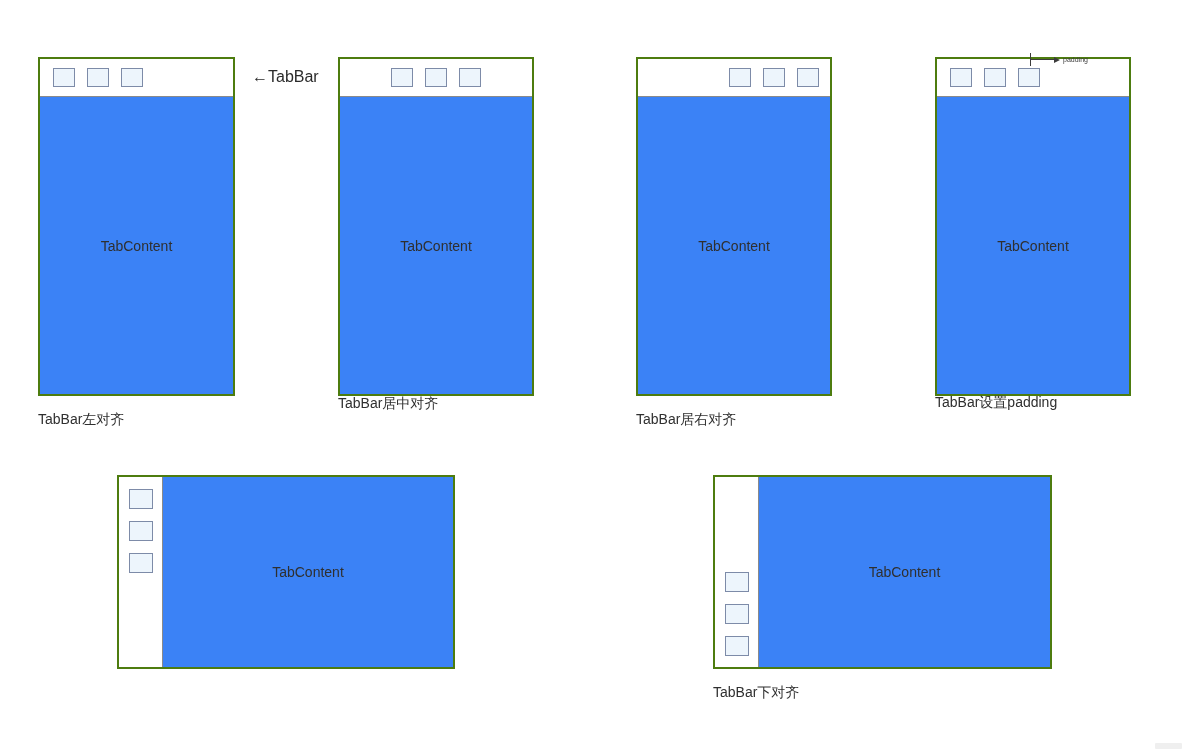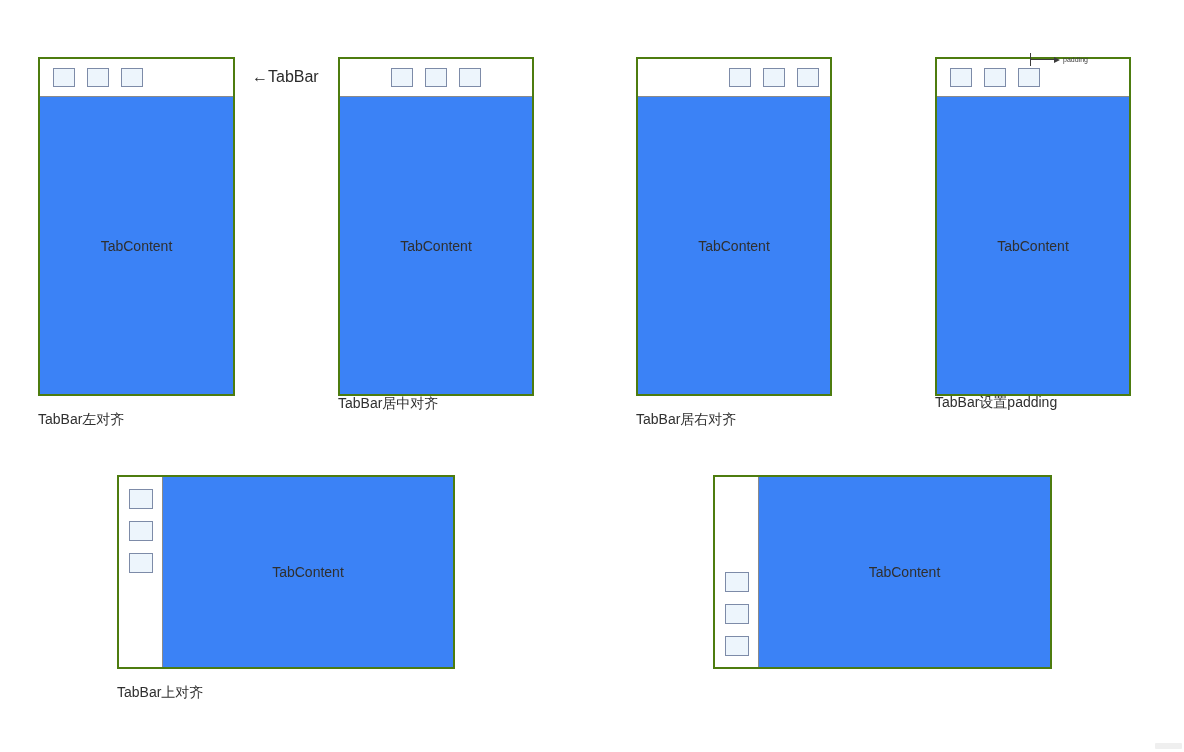--- a/index.html
+++ b/index.html
@@ -141,27 +141,27 @@
   <div class="diagram d-horz d5">
     <div class="tabbar-side align-top">
       <div class="tab tab-v"></div>
       <div class="tab tab-v"></div>
       <div class="tab tab-v"></div>
     </div>
     <div class="content">
       <span>TabContent</span>
     </div>
   </div>
-  <div class="caption c5">TabBar上对齐</div>
 
   <div class="diagram d-horz d6">
     <div class="tabbar-side align-bottom">
       <div class="tab tab-v"></div>
       <div class="tab tab-v"></div>
       <div class="tab tab-v"></div>
     </div>
     <div class="content">
       <span>TabContent</span>
     </div>
   </div>
+  <div class="caption c6">TabBar下对齐</div>
 
   <div class="corner-artifact"></div>
 </div>
 
 </body></html>

